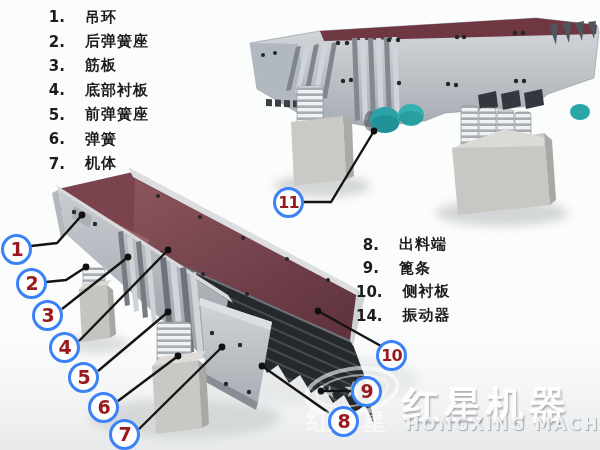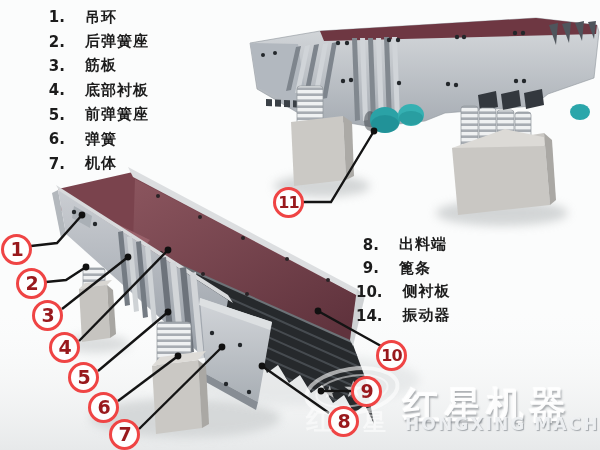--- a/index.html
+++ b/index.html
@@ -13,21 +13,21 @@
   .legend{position:absolute;color:#1c1c1c;}
   .lg-row{display:flex;align-items:center;height:24.4px;font-size:15px;font-weight:600;white-space:nowrap;}
   #legend-left{left:42px;top:5px;}
   #legend-right{left:356px;top:233px;}
   #legend-right .lg-row{height:23.6px;}
   .lg-num{display:inline-block;min-width:23px;text-align:right;}
   .lg-label{margin-left:20px;letter-spacing:1px;}
   
   .co{
     position:absolute;box-sizing:border-box;width:31px;height:31px;
-    border:3px solid #ef4444;border-radius:50%;
+    border:3px solid #3b82f6;border-radius:50%;
     background:rgba(255,255,255,.93);
     color:#99191d;font-size:19px;font-weight:bold;line-height:25px;text-align:center;
     letter-spacing:-1px;
   }
   .co.small{font-size:16px;}
   
   .wm-brand{
     position:absolute;left:403px;top:381px;font-size:37px;font-weight:bold;letter-spacing:5px;
     color:rgba(255,255,255,.96);white-space:nowrap;
     text-shadow:1px 2px 2px rgba(118,124,129,.6),-1px -1px 1px rgba(255,255,255,.9);

